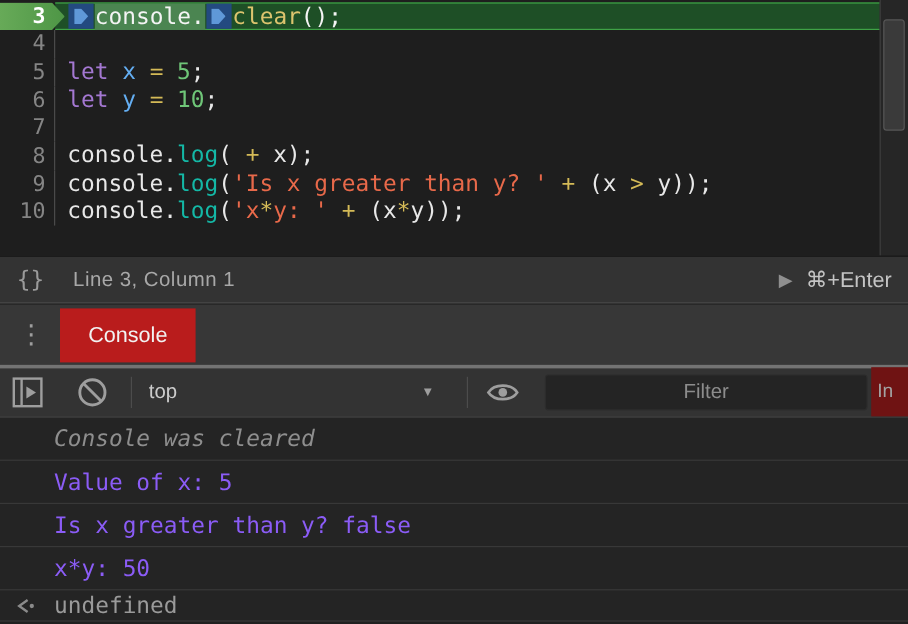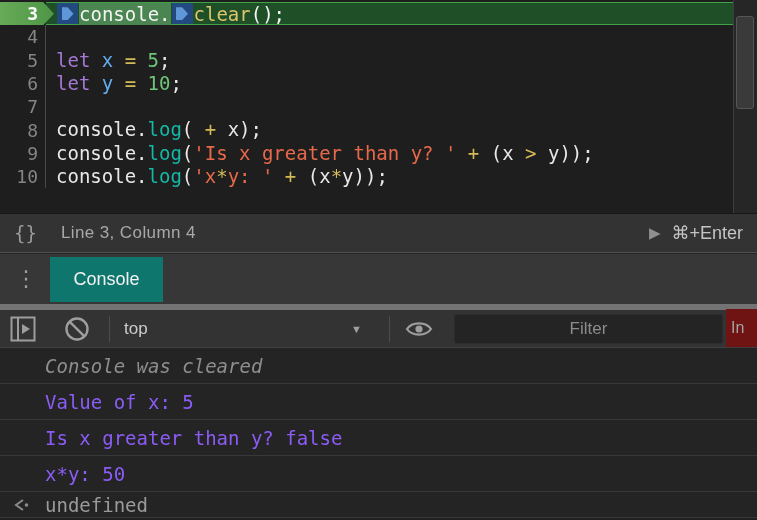--- a/index.html
+++ b/index.html
@@ -36,25 +36,25 @@
   .statusbar{height:40px;background:#333;border-top:1px solid #161616;border-bottom:1px solid #4f4f4f;
     box-sizing:border-box;display:flex;align-items:center;padding:0 14px;}
   .braces{color:#9b9b9b;font-family:"DejaVu Sans Mono",monospace;font-size:19px;margin-right:24px;}
   .position{color:#a8a8a8;font-size:17px;letter-spacing:.4px;flex:1;}
   .run{display:flex;align-items:center;gap:11px;color:#c4c4c4;font-size:18px;cursor:default;}
   .play-icon{color:#8f8f8f;font-size:15px;}
 
   
   .drawer-tabs{height:51px;background:#373737;border-top:1px solid #262626;box-sizing:border-box;display:flex;align-items:center;}
   .kebab{color:#9e9e9e;font-size:22px;width:36px;margin-left:8px;text-align:center;line-height:1;}
-  .tab{height:45px;width:113px;margin-left:6px;background:#0f766e;color:#f2f2f2;font-size:18px;
+  .tab{height:45px;width:113px;margin-left:6px;background:#b91c1c;color:#f2f2f2;font-size:18px;
     display:flex;align-items:center;justify-content:center;}
 
   
-  .console-toolbar{height:44px;background:#333;border-top:6px solid #737373;border-bottom:1px solid #3f3f3f;
+  .console-toolbar{height:44px;background:#333;border-top:3px solid #737373;border-bottom:1px solid #3f3f3f;
     box-sizing:border-box;display:flex;align-items:center;padding-left:10px;position:relative;}
   .tb-icon{color:#9e9e9e;display:flex;align-items:center;justify-content:center;}
   .icon-sidebar{margin-left:0;}
   .icon-ban{margin-left:28px;}
   .separator{width:1px;height:26px;background:#4c4c4c;margin-left:19px;}
   .context{display:flex;align-items:center;width:238px;margin-left:6px;padding:0 8px;color:#ccc;font-size:17px;}
   .context .caret{margin-left:auto;color:#9e9e9e;font-size:11px;}
   .icon-eye{margin:0 12px 0 14px;}
   .filter-input{flex:1;height:30px;margin-left:8px;margin-right:34px;background:#242424;border:1px solid #2c2c2c;
     border-radius:3px;color:#fca5a5;padding:0 10px;font-size:17px;font-family:"Liberation Sans",sans-serif;outline:none;box-sizing:border-box;text-align:center;}
@@ -128,21 +128,21 @@
           <div class="line-content"><span class="tok plain">console.</span><span class="tok func">log</span><span class="tok plain">(</span><span class="tok string">'x</span><span class="tok operator">*</span><span class="tok string">y: '</span><span class="tok plain"> </span><span class="tok operator">+</span><span class="tok plain"> (x</span><span class="tok operator">*</span><span class="tok plain">y));</span></div>
         </div>
       </div>
     <div class="editor-scrollbar">
       <div class="thumb"></div>
     </div>
   </div>
 
   <div class="statusbar">
     <span class="braces">{}</span>
-    <span class="position">Line 3, Column 4</span>
+    <span class="position">Line 3, Column 1</span>
     <span class="run">
       <span class="play-icon">▶</span>
       <span>⌘+Enter</span>
     </span>
   </div>
 
   <div class="drawer-tabs">
     <span class="kebab">⋮</span>
     <div class="tab">
       <span>Console</span>

